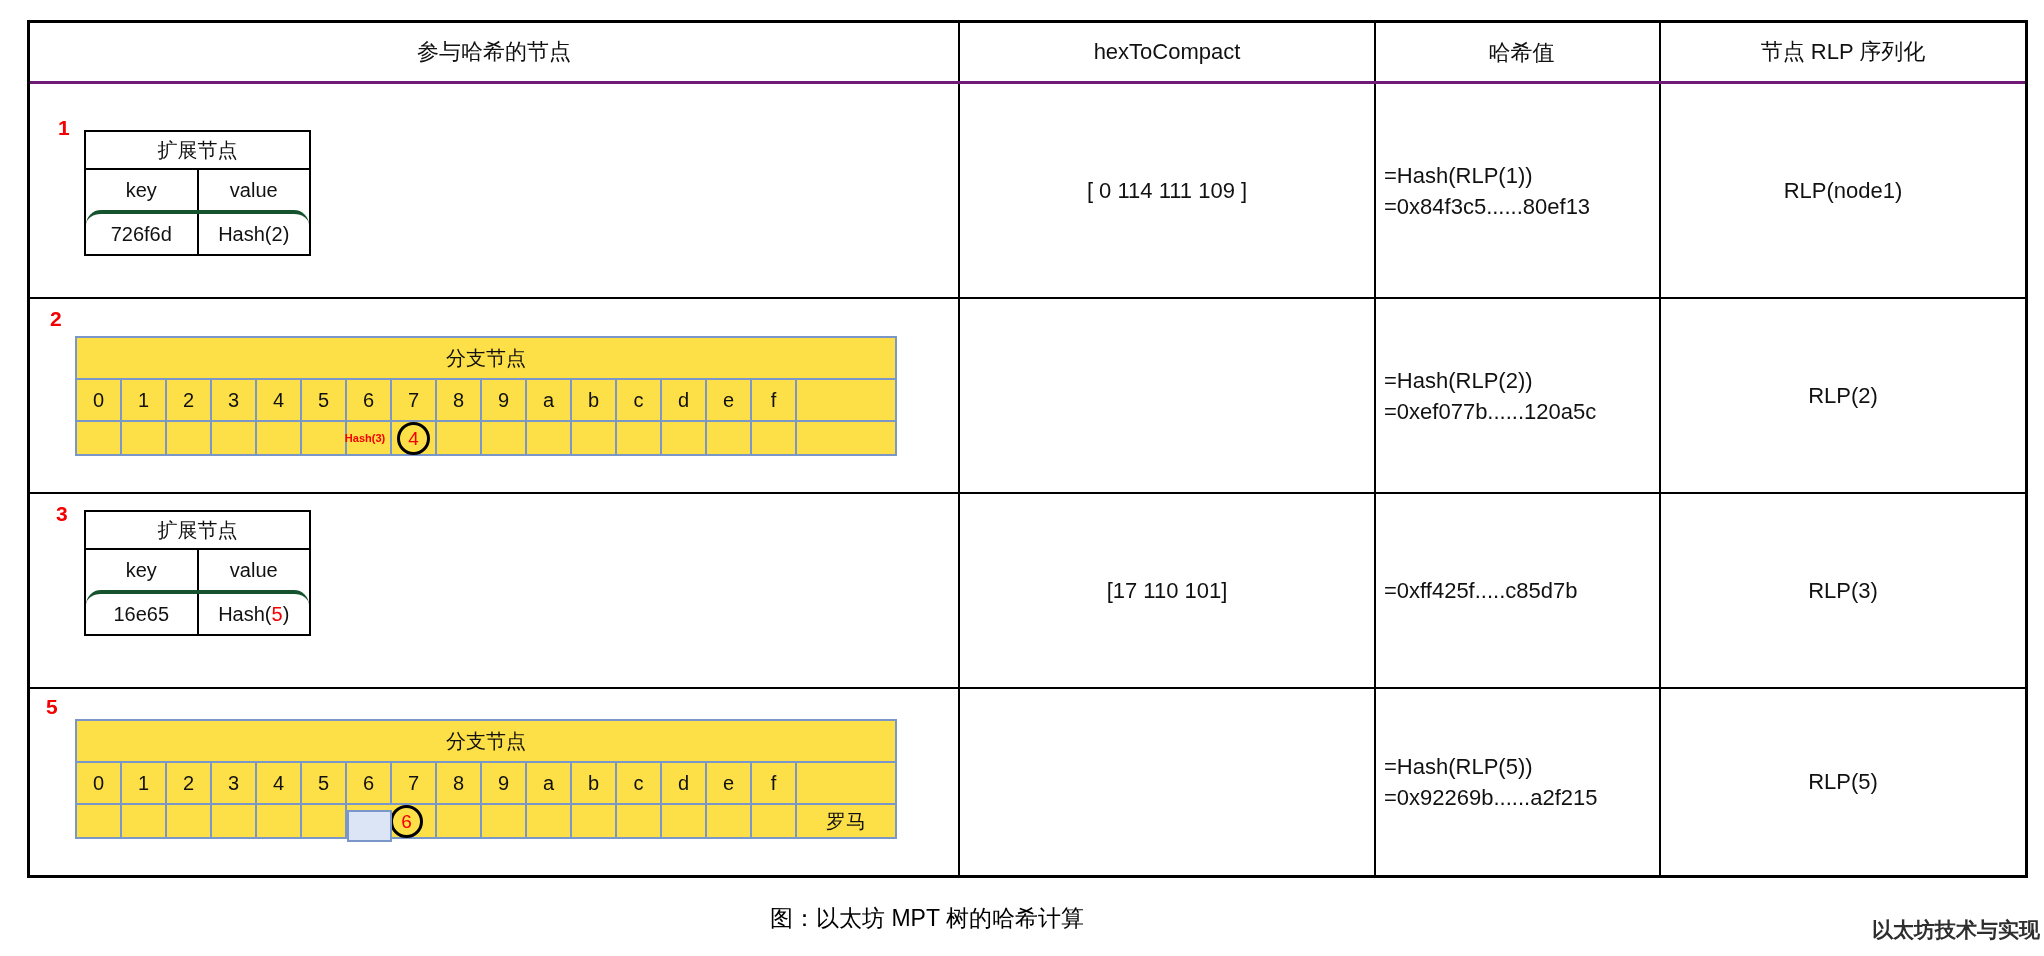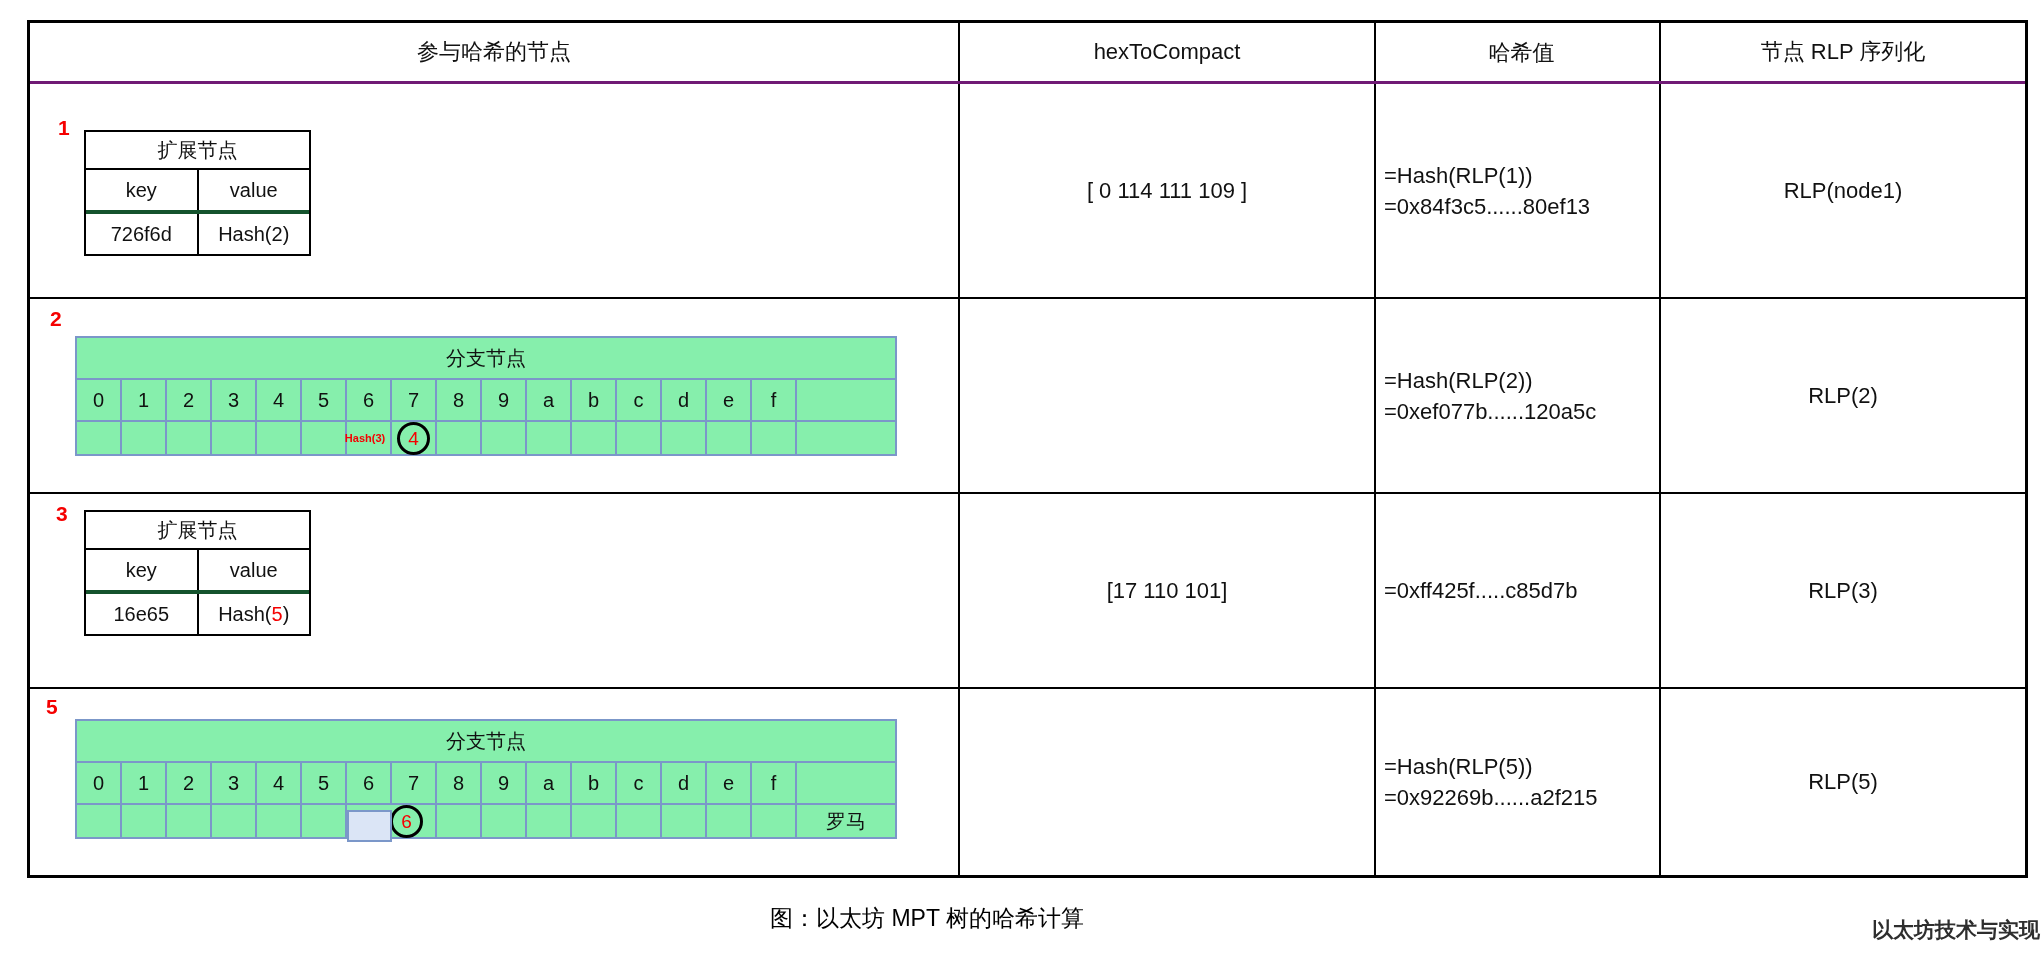--- a/index.html
+++ b/index.html
@@ -34,28 +34,28 @@
   .row1 .rownum{left:28px;top:32px;}
   .row2 .rownum{left:20px;top:8px;}
   .row3 .rownum{left:26px;top:8px;}
   .row5 .rownum{left:16px;top:6px;}
 
   
   .ext{position:absolute;left:48px;width:227px;border:2px solid #000;background:#fff;box-sizing:border-box;text-align:center;margin-left:6px;}
   .row1 .ext{top:46px;}
   .row3 .ext{top:16px;}
   .ext-title{height:36px;line-height:36px;font-size:20px;border-bottom:2px solid #000;}
-  .ext-row{display:flex;height:40px;}
+  .ext-row{display:flex;height:40px;border-radius:15px;}
   .ext-row + .ext-row{border-top:4px solid #14532d;}
   .ext-cell{flex:1;line-height:40px;font-size:20px;}
   .ext-cell + .ext-cell{border-left:2px solid #000;}
   .redchar{color:#f50000;}
 
   
-  .branch{position:absolute;left:45px;width:822px;border:2px solid #7b97c9;background:#86efac;box-sizing:border-box;}
+  .branch{position:absolute;left:45px;width:822px;border:2px solid #7b97c9;background:#fde047;box-sizing:border-box;}
   .row2 .branch{top:37px;}
   .row5 .branch{top:30px;}
   .btitle{height:40px;line-height:40px;text-align:center;font-size:20px;border-bottom:2px solid #7b97c9;}
   .hrow,.vrow{display:flex;}
   .hrow{height:40px;border-bottom:2px solid #7b97c9;}
   .vrow{height:32px;}
   .slot{width:45px;flex:0 0 45px;box-sizing:border-box;border-right:2px solid #7b97c9;
         display:flex;align-items:center;justify-content:center;font-size:20px;}
   .slot.value{flex:1 1 auto;width:auto;border-right:none;}
   .slot.shifted{position:relative;top:5px;border:2px solid #7b97c9;background:#dbe5f6;z-index:2;}

